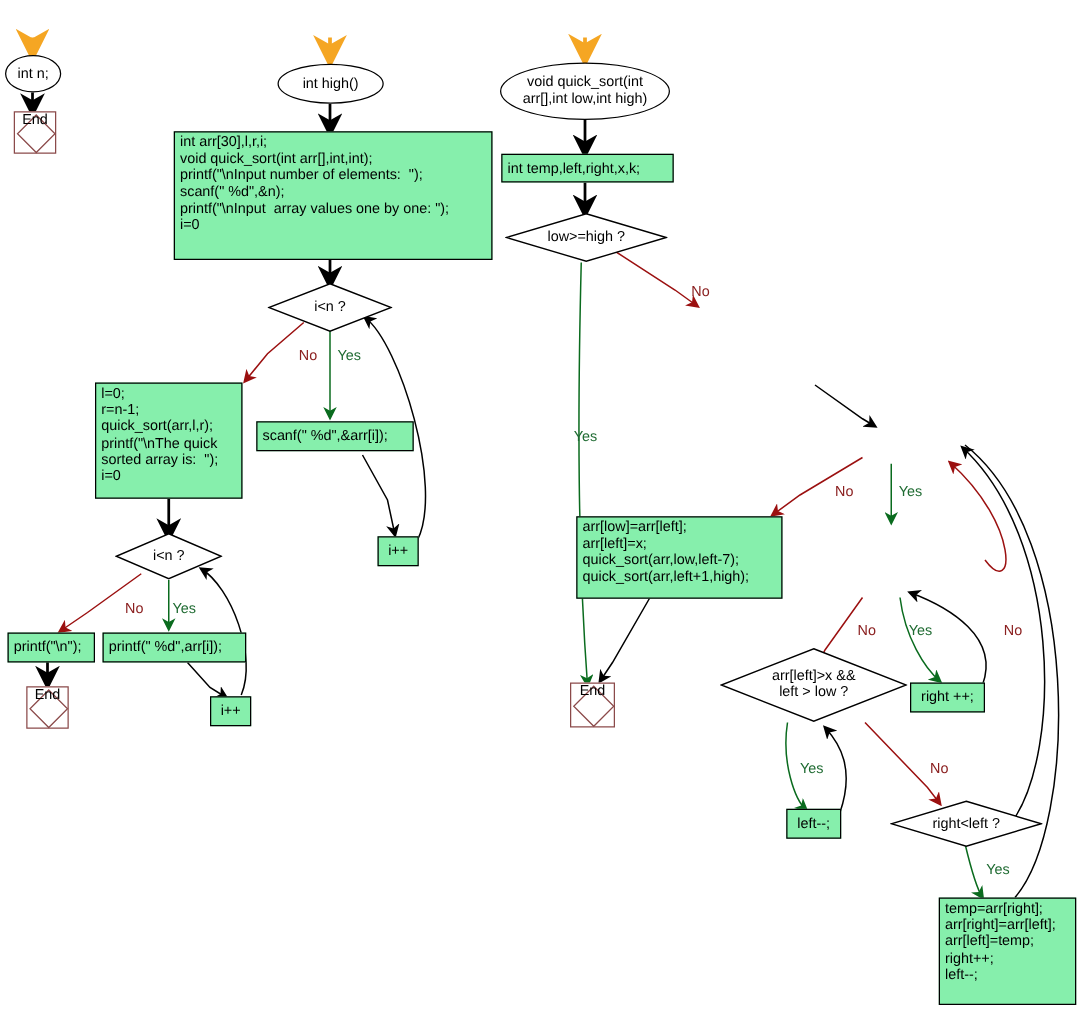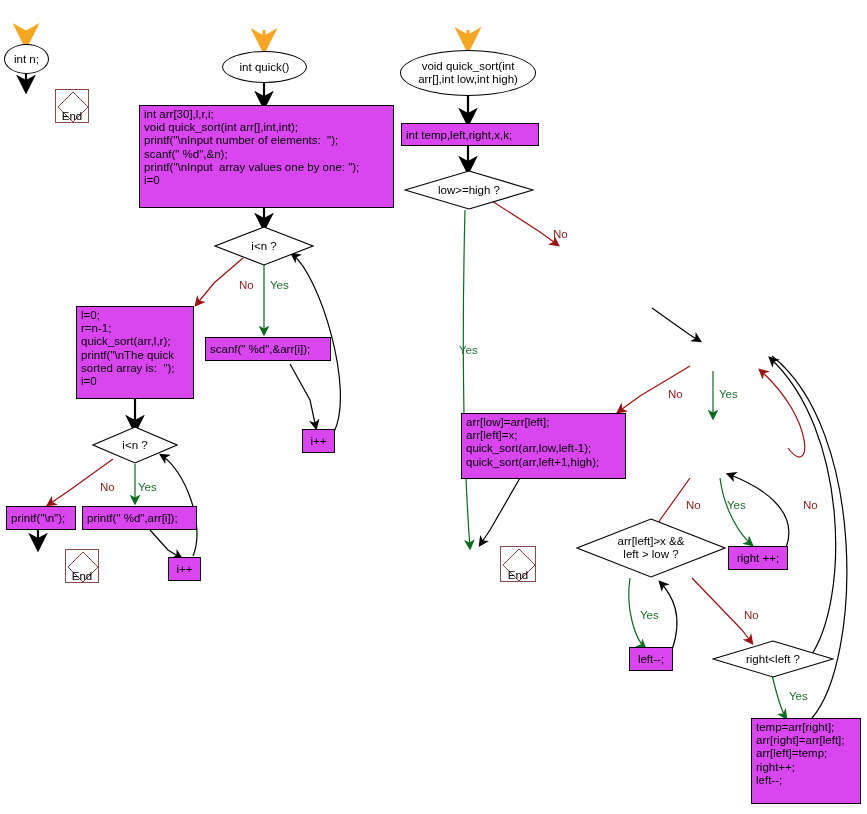--- a/index.html
+++ b/index.html
@@ -1,31 +1,31 @@
 <!DOCTYPE html>
 <html><head>
 <meta charset="utf-8">
 <style>
   html,body{margin:0;padding:0;background:#ffffff;}
   body{width:867px;height:814px;font-family:"Liberation Sans",sans-serif;}
   #stage{position:relative;width:867px;height:814px;overflow:hidden;}
   #edges{position:absolute;left:0;top:0;width:867px;height:814px;}
   .node{position:absolute;box-sizing:border-box;}
-  .proc{border:1px solid #000;background:#d946ef;font-size:11.5px;line-height:13.2px;
+  .proc{border:1px solid #000;background:#86efac;font-size:11.5px;line-height:13.2px;
         color:#000;padding:2px 4px;white-space:pre;}
   .proc.center{text-align:center;}
   .term{display:flex;align-items:center;justify-content:center;text-align:center;
         border:1px solid #000;border-radius:50%;background:#fff;font-size:11.5px;
         line-height:13px;color:#000;padding:0 4px;}
   .diamond-wrap{display:flex;align-items:center;justify-content:center;}
   .diamond-wrap span{position:relative;z-index:2;font-size:11.5px;line-height:13px;
         text-align:center;color:#000;white-space:pre;}
   .diamond-wrap svg{position:absolute;left:0;top:0;}
-  .endnode{border:1px solid #8b4a4a;background:#fff;display:flex;align-items:flex-end;
-        justify-content:center;margin-left:44px;}
+  .endnode{border:1px solid #8b4a4a;background:#fff;display:flex;align-items:flex-start;
+        justify-content:center;}
   .endnode span{position:relative;z-index:2;font-size:11.5px;color:#000;}
   .endnode svg{position:absolute;left:0;top:0;}
   .lbl{position:absolute;font-size:11.5px;line-height:12px;white-space:pre;}
   .lbl.no{color:#8b2020;}
   .lbl.yes{color:#1f6b32;}
 </style>
 </head>
 <body>
 
 <div id="stage">
@@ -120,21 +120,21 @@
     <span>int n;</span>
   </div>
   <div class="node endnode" style="left:11px;top:89px;width:34px;height:34px;">
     <svg width="34" height="34">
       <polygon points="17,2 32,17 17,32 2,17" fill="#fff" stroke="#8b4a4a" stroke-width="1"></polygon>
     </svg>
     <span>End</span>
   </div>
 
   <div class="node term" style="left:222px;top:51px;width:85px;height:32px;">
-    <span>int quick()</span>
+    <span>int high()</span>
   </div>
 
   <div class="node proc" style="left:139px;top:105px;width:255px;height:103px;">int arr[30],l,r,i;
 void quick_sort(int arr[],int,int);
 printf("\nInput number of elements:  ");
 scanf(" %d",&amp;n);
 printf("\nInput  array values one by one: ");
 i=0</div>
 
   <div class="node diamond-wrap" style="left:214px;top:226px;width:100px;height:40px;">
@@ -212,21 +212,21 @@
   </div>
 
   <div class="node proc" style="left:751px;top:718px;width:110px;height:86px;">temp=arr[right];
 arr[right]=arr[left];
 arr[left]=temp;
 right++;
 left--;</div>
 
   <div class="node proc" style="left:461px;top:413px;width:165px;height:66px;">arr[low]=arr[left];
 arr[left]=x;
-quick_sort(arr,low,left-1);
+quick_sort(arr,low,left-7);
 quick_sort(arr,left+1,high);</div>
 
   <div class="node endnode" style="left:456px;top:546px;width:36px;height:36px;">
     <svg width="36" height="36">
       <polygon points="18,2 34,18 18,34 2,18" fill="#fff" stroke="#8b4a4a" stroke-width="1"></polygon>
     </svg>
     <span>End</span>
   </div>
 
   <div class="lbl no" style="left:239px;top:279px;">No</div>

